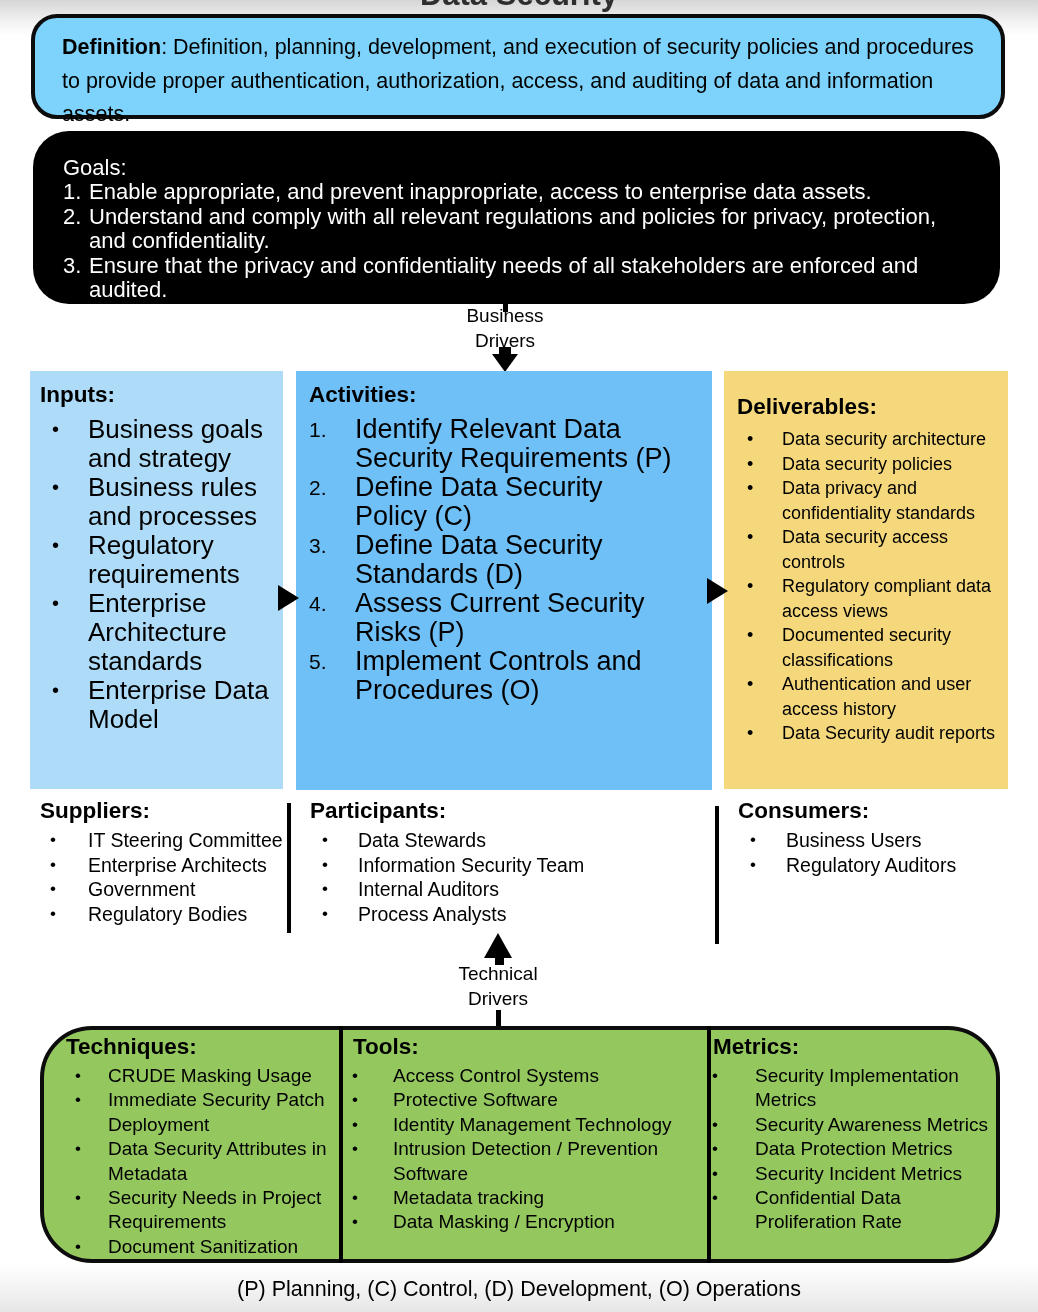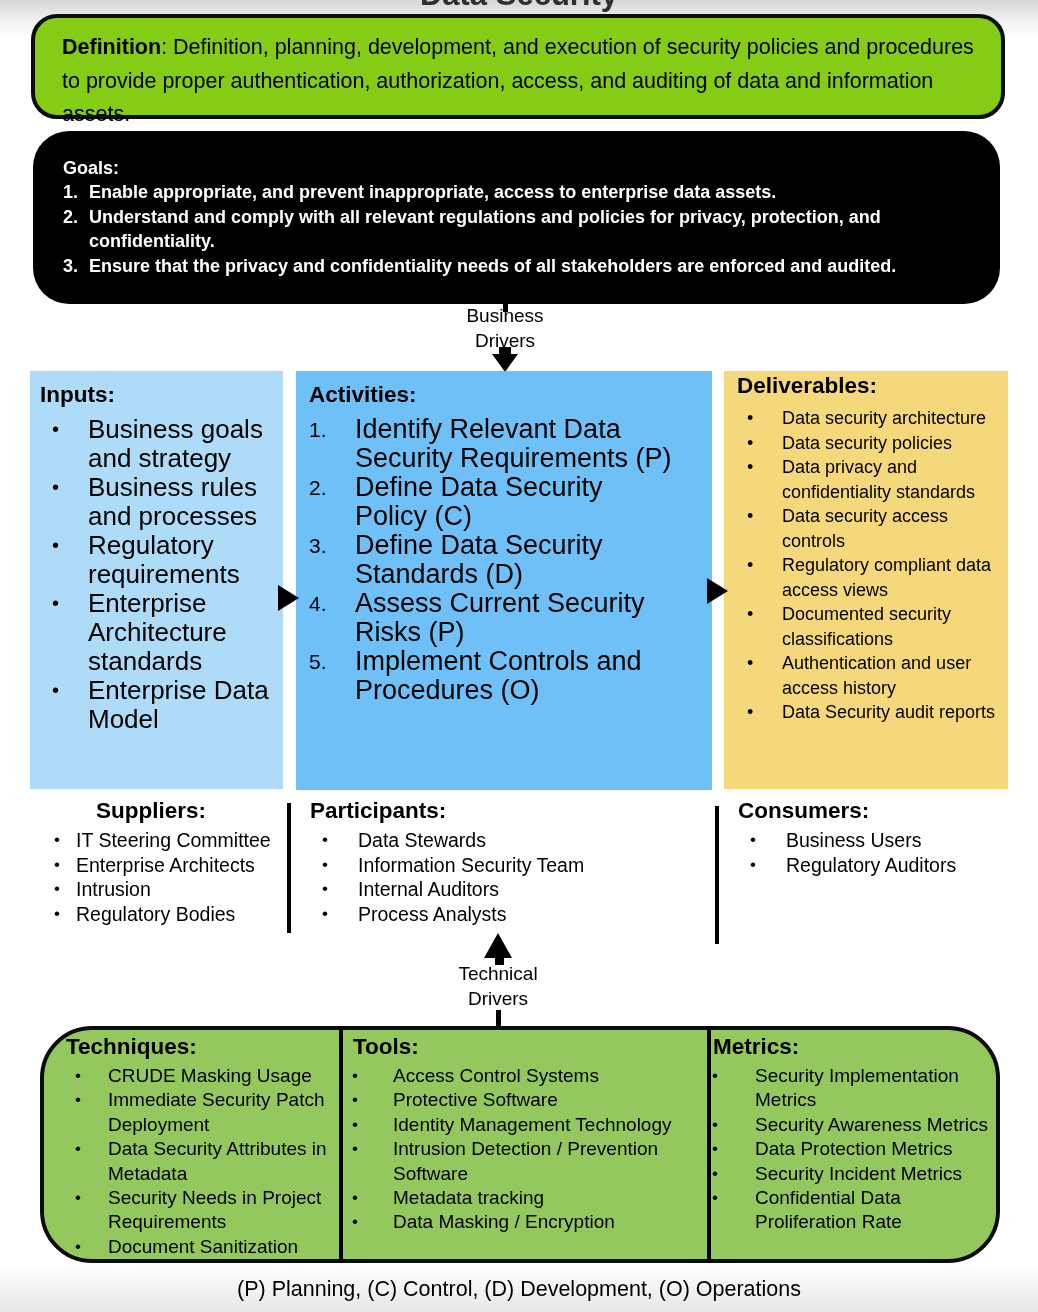--- a/index.html
+++ b/index.html
@@ -10,44 +10,44 @@
     font-family:"Liberation Sans", sans-serif;
   }
   .top-fade { position:absolute; left:0; top:0; width:100%; height:36px;
     background:linear-gradient(180deg,#d6d6d6 0%,#f2f2f2 60%,#ffffff 100%); }
   .bottom-fade { position:absolute; left:0; top:1264px; width:100%; height:48px;
     background:linear-gradient(180deg,#ffffff 0%,#f2f2f2 55%,#e6e6e6 100%); }
   .clipped-title { position:absolute; top:-23px; left:0; width:100%; text-align:center;
     font-size:31px; font-weight:bold; color:#2e2e2e; }
 
   .definition-box { position:absolute; left:31px; top:14px; width:974px; height:105px;
-    background:#84cc16; border:4px solid #0c0c0c; border-radius:26px;
+    background:#7dd3fc; border:4px solid #0c0c0c; border-radius:26px;
     padding:13px 24px 0 27px; font-size:21.5px; line-height:33.5px; }
   .bold { font-weight:bold; }
 
   .goals-box { position:absolute; left:33px; top:131px; width:967px; height:173px;
     background:var(--goals_bg,#000); border-radius:36px; color:#fff;
-    padding:25px 55px 0 30px; font-size:18px; font-weight:bold; line-height:24.4px; }
+    padding:25px 55px 0 30px; font-size:22px; font-weight:normal; line-height:24.4px; }
   .goal-row { display:flex; }
   .goal-num { flex:none; width:26px; }
   .goal-text { max-width:880px; }
 
   .connector { position:absolute; background:#000; }
   #bd-stub { left:503px; top:302px; width:5px; height:10px; }
   .drivers-label { position:absolute; text-align:center; font-size:19px; line-height:24.5px; }
   #bd-label { left:425px; top:304px; width:160px; }
   #bd-arrow-stem { left:499px; top:347px; width:12px; height:9px; }
   #bd-arrow-tri { position:absolute; left:492px; top:354px; width:0; height:0;
     border-left:13px solid transparent; border-right:13px solid transparent; border-top:18px solid #000; }
 
   .panel { position:absolute; }
   .panel h2, .col h2, .gcol h2 { font-size:22.5px; font-weight:bold; }
   #inputs-box { left:30px; top:371px; width:253px; height:418px; background:var(--inputs_bg,#ADDBF8); padding:11px 0 0 10px; }
   #activities-box { left:296px; top:371px; width:416px; height:419px; background:var(--activities_bg,#70C0F8); padding:11px 0 0 13px; }
-  #deliverables-box { left:724px; top:371px; width:284px; height:418px; background:var(--deliverables_bg,#F6D87C); padding:2px 0 0 13px; }
+  #deliverables-box { left:724px; top:371px; width:284px; height:418px; background:var(--deliverables_bg,#F6D87C); padding:23px 0 0 13px; }
   .panel h2 { margin-bottom:7px; }
 
   .blist { list-style:none; }
   .blist li { display:flex; }
   .blist .b { flex:none; }
   #inputs-box .blist { padding-left:12px; }
   #inputs-box .b { width:36px; font-size:20px; line-height:29px; }
   #inputs-box .t { width:192px; font-size:26px; line-height:29px; }
 
   .nlist .goal-like { display:flex; }
@@ -57,21 +57,21 @@
   #deliverables-box .blist { padding-left:10px; }
   #deliverables-box .b { width:35px; font-size:18px; line-height:24.5px; }
   #deliverables-box .t { width:222px; font-size:18px; line-height:24.5px; }
 
   .tri-right { position:absolute; width:0; height:0;
     border-top:13px solid transparent; border-bottom:13px solid transparent; border-left:21px solid #000; }
   #arrow-in-act { left:278px; top:585px; }
   #arrow-act-del { left:707px; top:578px; }
 
   .col { position:absolute; }
-  #suppliers-col { left:28px; top:798px; width:246px;text-align:center; }
+  #suppliers-col { left:40px; top:798px; width:246px; }
   #participants-col { left:310px; top:798px; width:310px; }
   #consumers-col { left:738px; top:798px; width:262px; }
   .col h2 { margin-bottom:4px; }
   .col .b { font-size:17px; line-height:24.5px; }
   .col .t { font-size:19.5px; line-height:24.5px; }
   #suppliers-col .blist { padding-left:10px; }
   #suppliers-col .b { width:38px; }
   #participants-col .blist { padding-left:12px; }
   #participants-col .b { width:36px; }
   #consumers-col .blist { padding-left:12px; }
@@ -274,21 +274,21 @@
           <span class="t">IT Steering Committee</span>
         </li>
 
         <li>
           <span class="b">•</span>
           <span class="t">Enterprise Architects</span>
         </li>
 
         <li>
           <span class="b">•</span>
-          <span class="t">Intrusion</span>
+          <span class="t">Government</span>
         </li>
 
         <li>
           <span class="b">•</span>
           <span class="t">Regulatory Bodies</span>
         </li>
       </ul>
   </section>
 
   <div class="vdiv" id="div-sup-par"></div>

